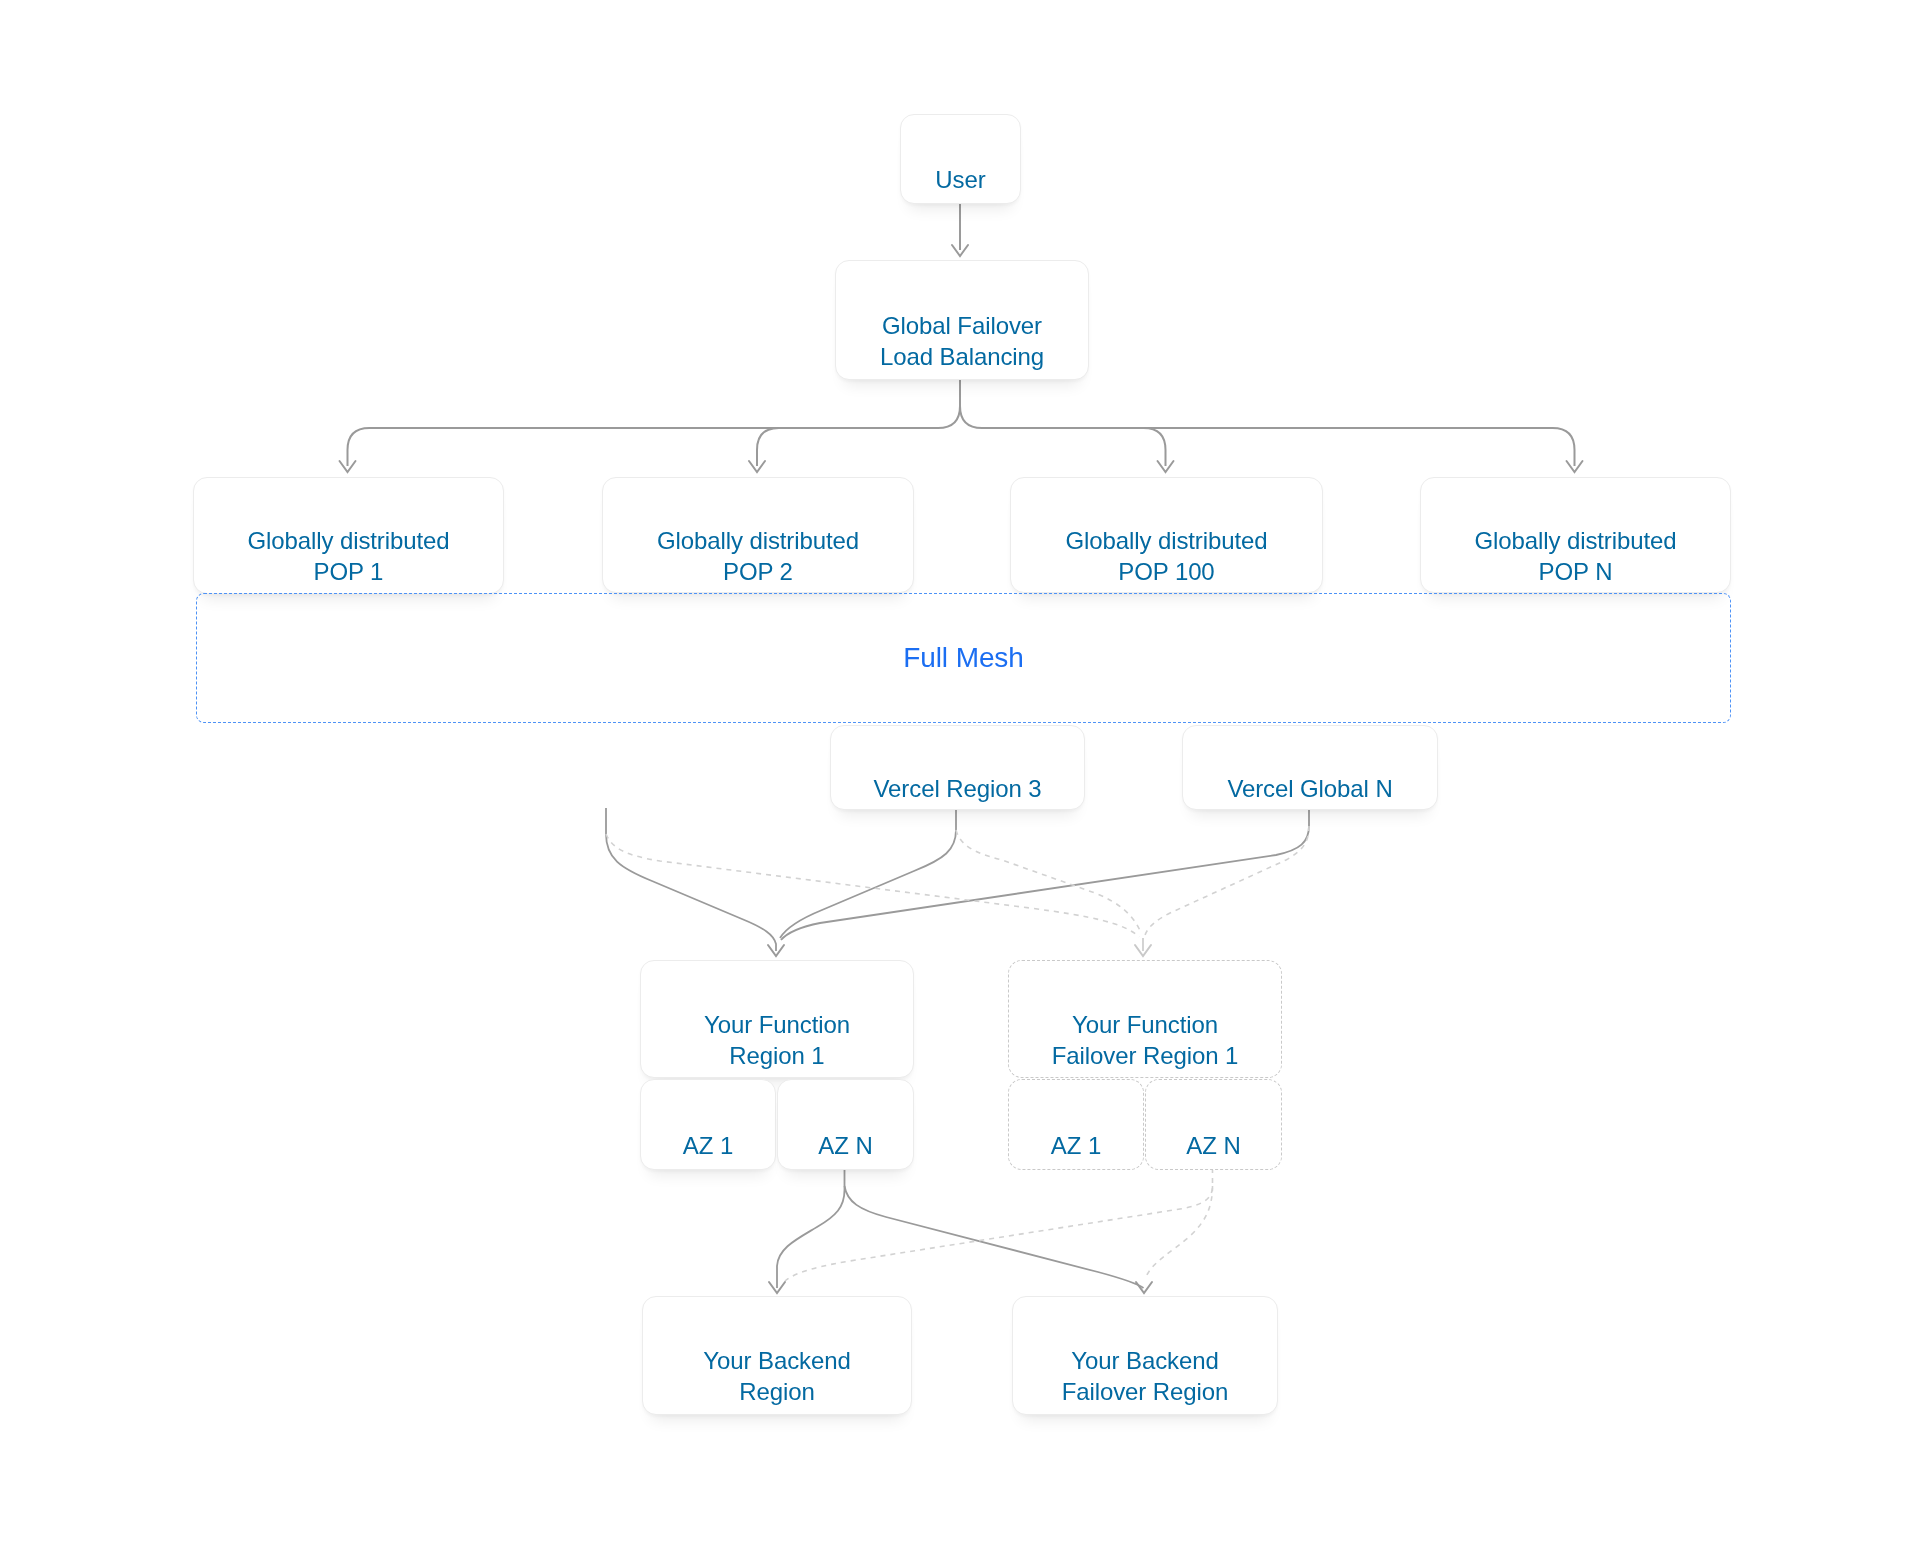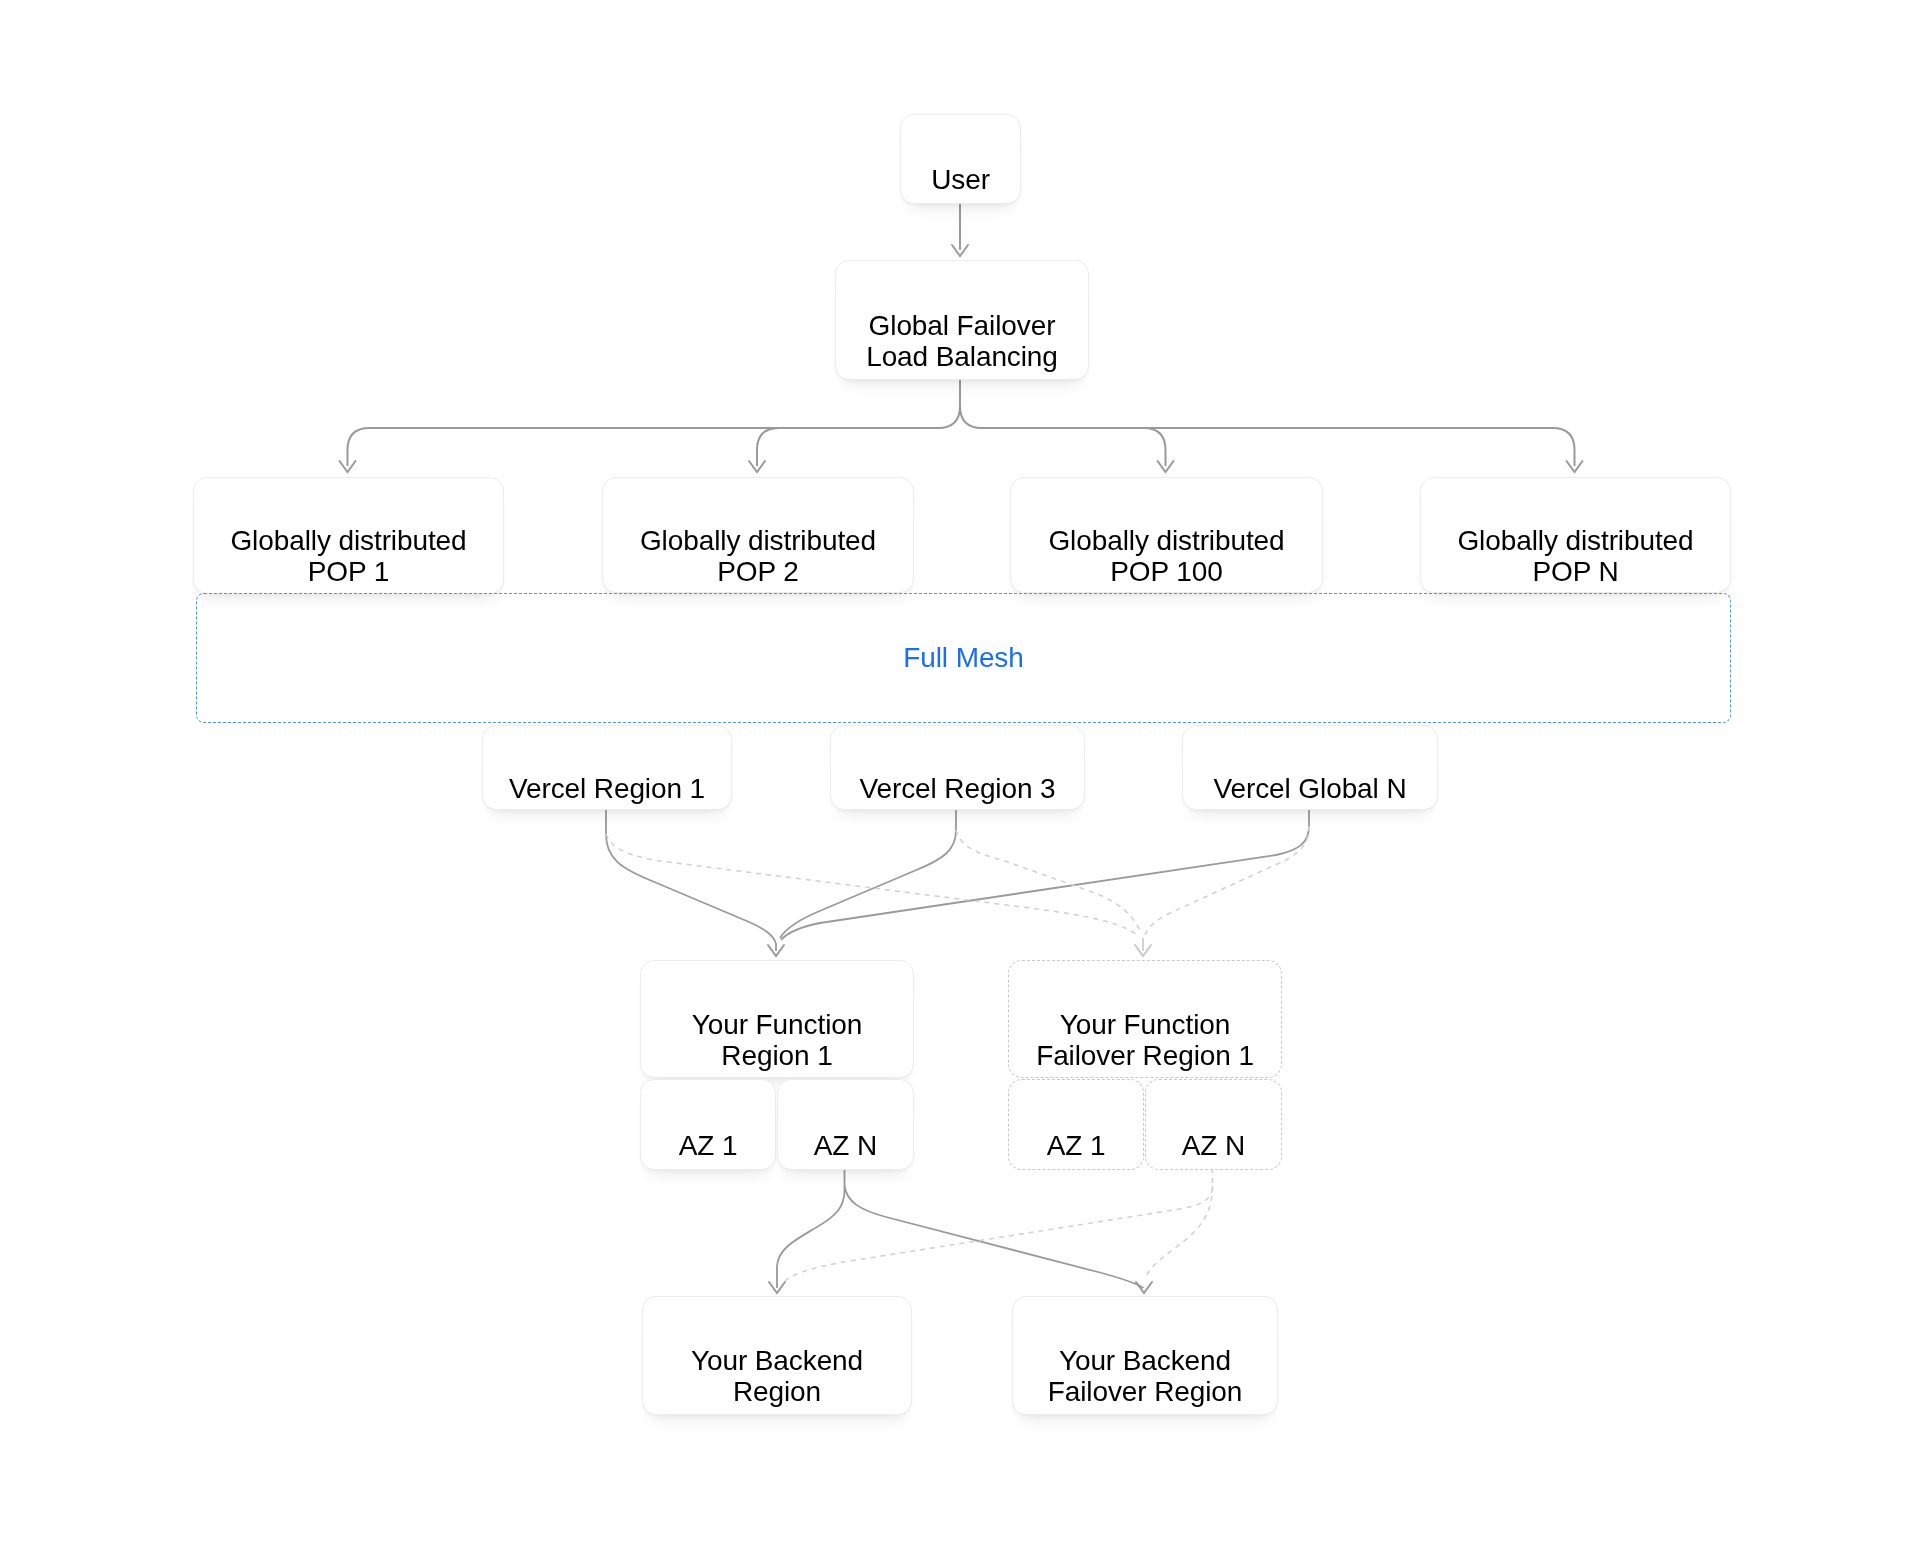--- a/index.html
+++ b/index.html
@@ -17,25 +17,25 @@
     background:#ffffff;
     border:1px solid #ececec;
     border-radius:14px;
     display:flex;align-items:center;justify-content:center;
     text-align:center;
     z-index:2;
     box-shadow:0 14px 16px -10px rgba(0,0,0,0.09), 0 2px 3px rgba(0,0,0,0.03);
   }
   .node span{
     white-space:pre-line;
-    font-size:28px;
+    font-size:24px;
     line-height:31px;
     font-weight:500;
     letter-spacing:-0.1px;
-    color:#000000;
+    color:#0369a1;
     margin-top:41px;
   }
   .node.dashed{
     border:1px dashed #c9c9c9;
     box-shadow:none;
   }
   .mesh{
     position:absolute;
     left:196px;top:593px;width:1533px;height:128px;
     border:1.5px dashed #4d92f6;
@@ -144,23 +144,20 @@
   </div>
   <div class="node n-pop100">
     <span>Globally distributed
 POP 100</span>
   </div>
   <div class="node n-popN">
     <span>Globally distributed
 POP N</span>
   </div>
 
-  <div class="node n-vr1">
-    <span>Vercel Region 1</span>
-  </div>
   <div class="node n-vr2">
     <span>Vercel Region 3</span>
   </div>
   <div class="node n-vrN">
     <span>Vercel Global N</span>
   </div>
 
   <div class="node n-fn1">
     <span>Your Function
 Region 1</span>

